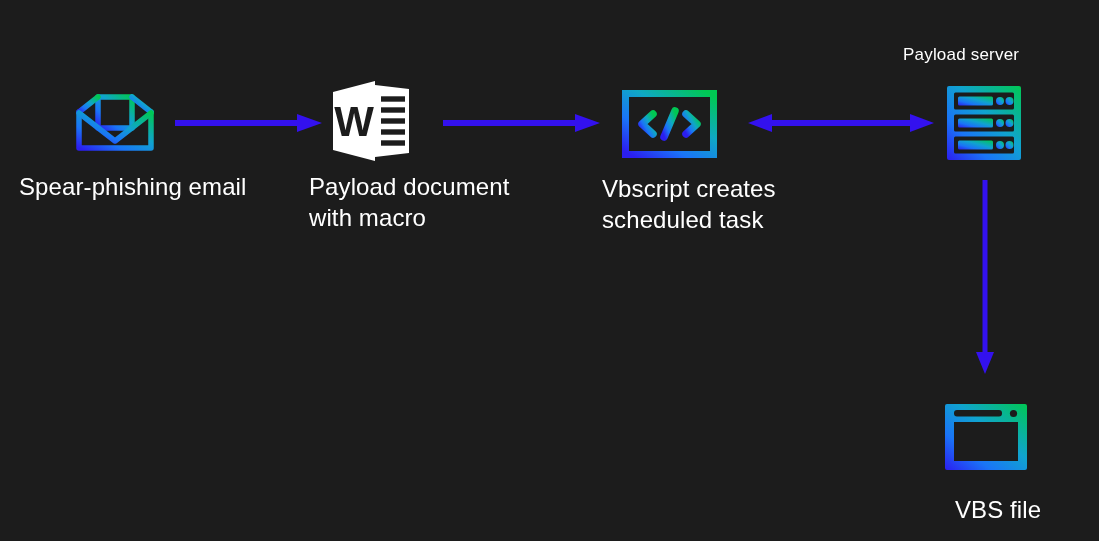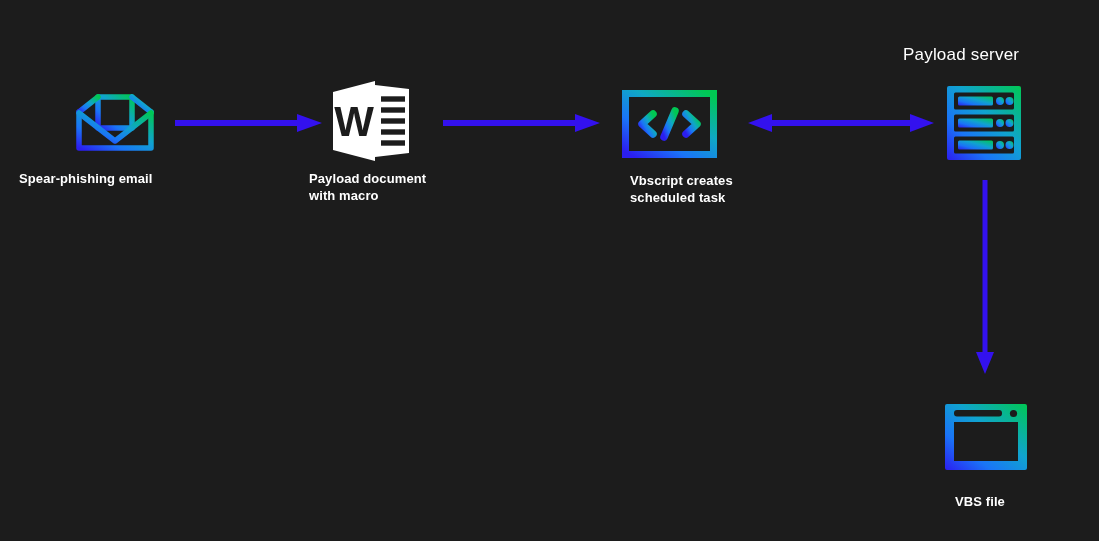--- a/index.html
+++ b/index.html
@@ -17,22 +17,22 @@
     width: 1099px;
     height: 541px;
     background: #1c1c1c;
     overflow: hidden;
   }
 
   
   .node-label {
     position: absolute;
     color: #ffffff;
-    font-size: 13px;
-    font-weight: bold;
+    font-size: 24px;
+    font-weight: normal;
     line-height: 1.30;
     letter-spacing: 0.1px;
     white-space: pre-line;
   }
   .node-label.thin {
     font-weight: normal;
     font-size: 17px;
     letter-spacing: 0.2px;
   }
 
@@ -125,21 +125,21 @@
   <div class="icon" style="left:622px; top:90px;">
     <svg width="95" height="68" viewBox="0 0 95 68">
       <rect x="3.5" y="3.5" width="88" height="61" fill="none" stroke="url(#bg2)" stroke-width="7"></rect>
       <g fill="none" stroke="url(#bg2)" stroke-width="7.5" stroke-linecap="round" stroke-linejoin="round">
         <path d="M31 24 L20 34 L31 44"></path>
         <path d="M64 24 L75 34 L64 44"></path>
         <line x1="53" y1="21" x2="42" y2="47"></line>
       </g>
     </svg>
   </div>
-  <div class="node-label" style="left:602px; top:173px; width:215px;margin-left:28px;">Vbscript creates
+  <div class="node-label" style="left:602px; top:173px; width:215px;">Vbscript creates
 scheduled task</div>
 
   <div class="arrow" style="left:748px; top:113px;">
     <svg width="186" height="20" viewBox="0 0 186 20">
       <line x1="16" y1="10" x2="170" y2="10" stroke="#3311ee" stroke-width="6"></line>
       <path d="M24 1 L0 10 L24 19 Z" fill="#3311ee"></path>
       <path d="M162 1 L186 10 L162 19 Z" fill="#3311ee"></path>
     </svg>
   </div>
 

